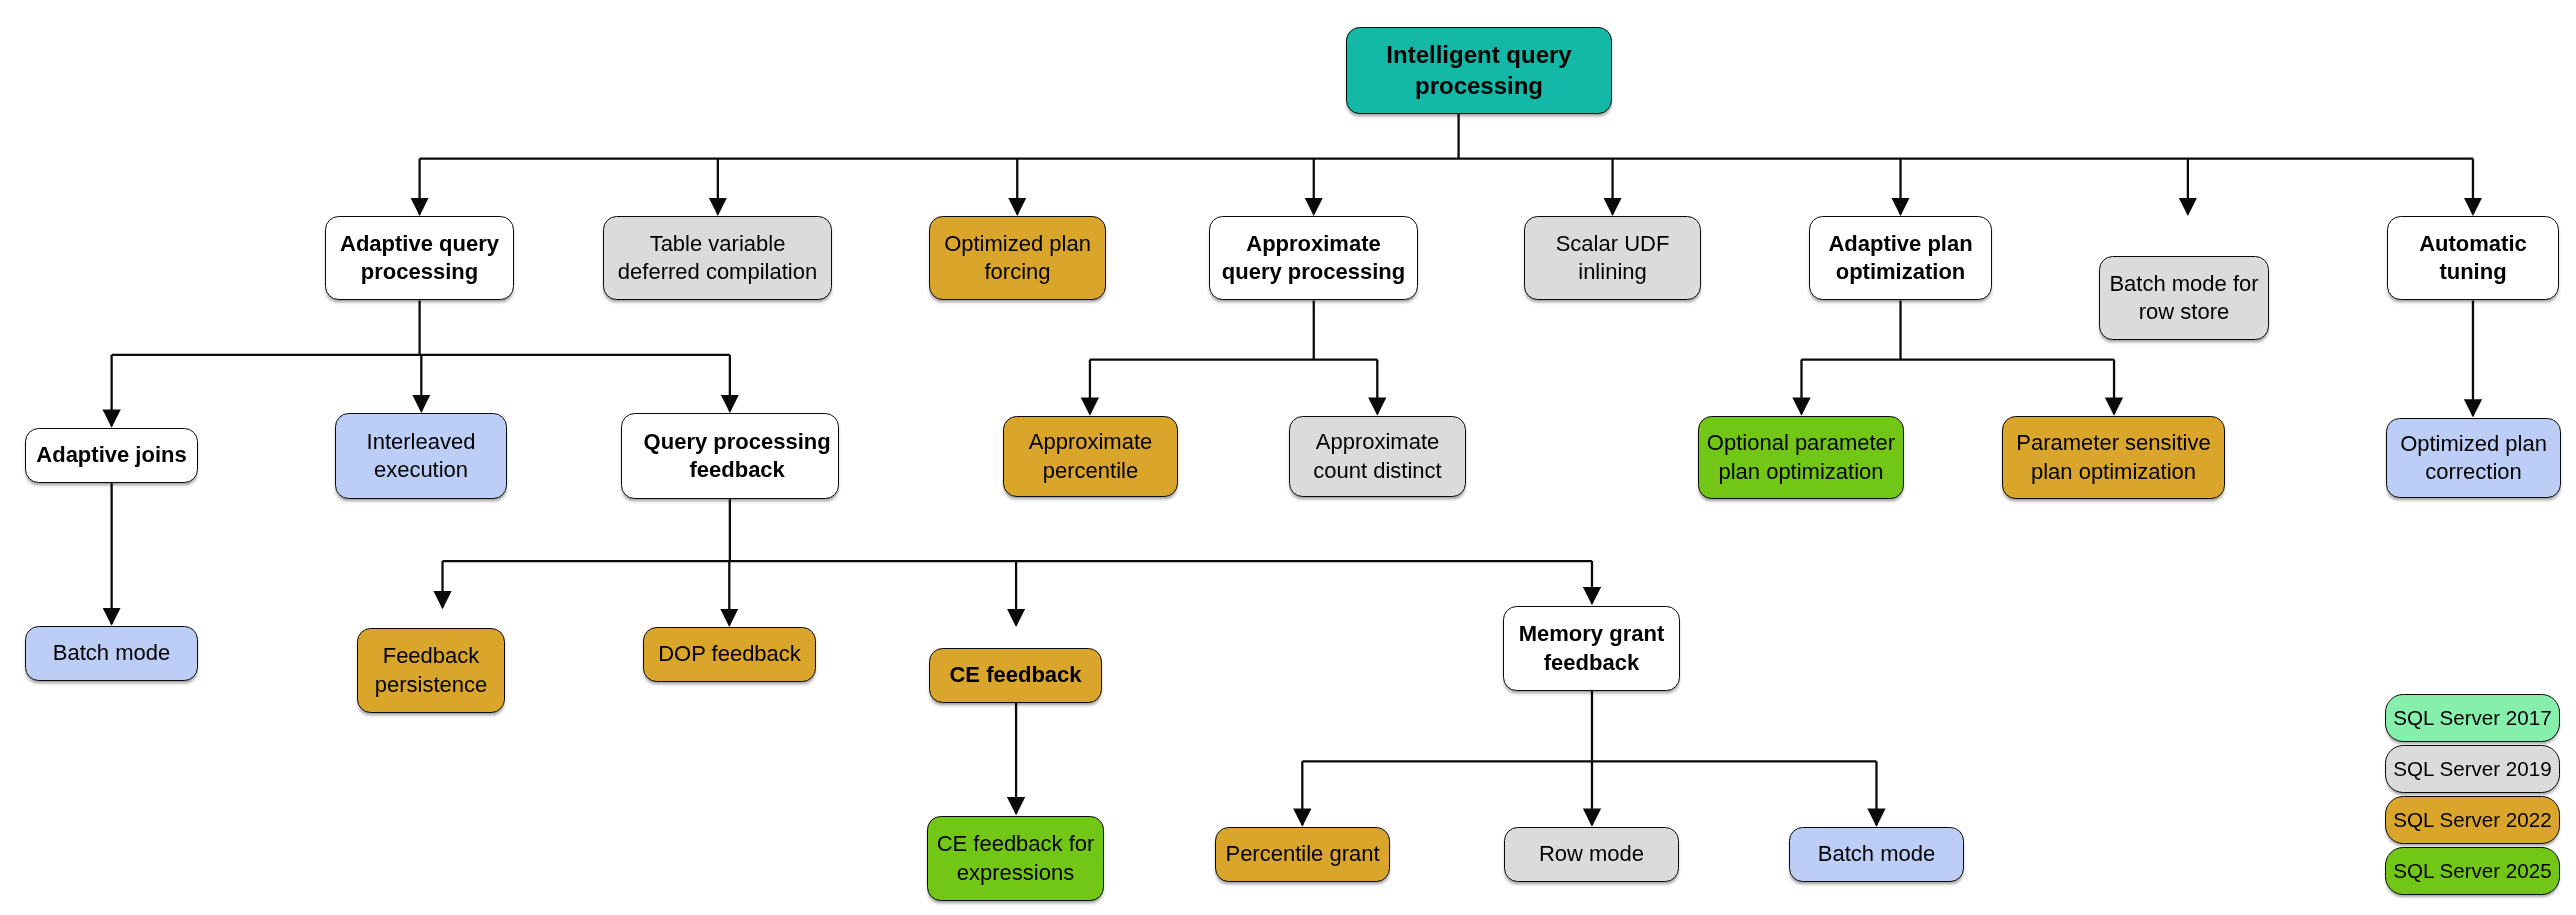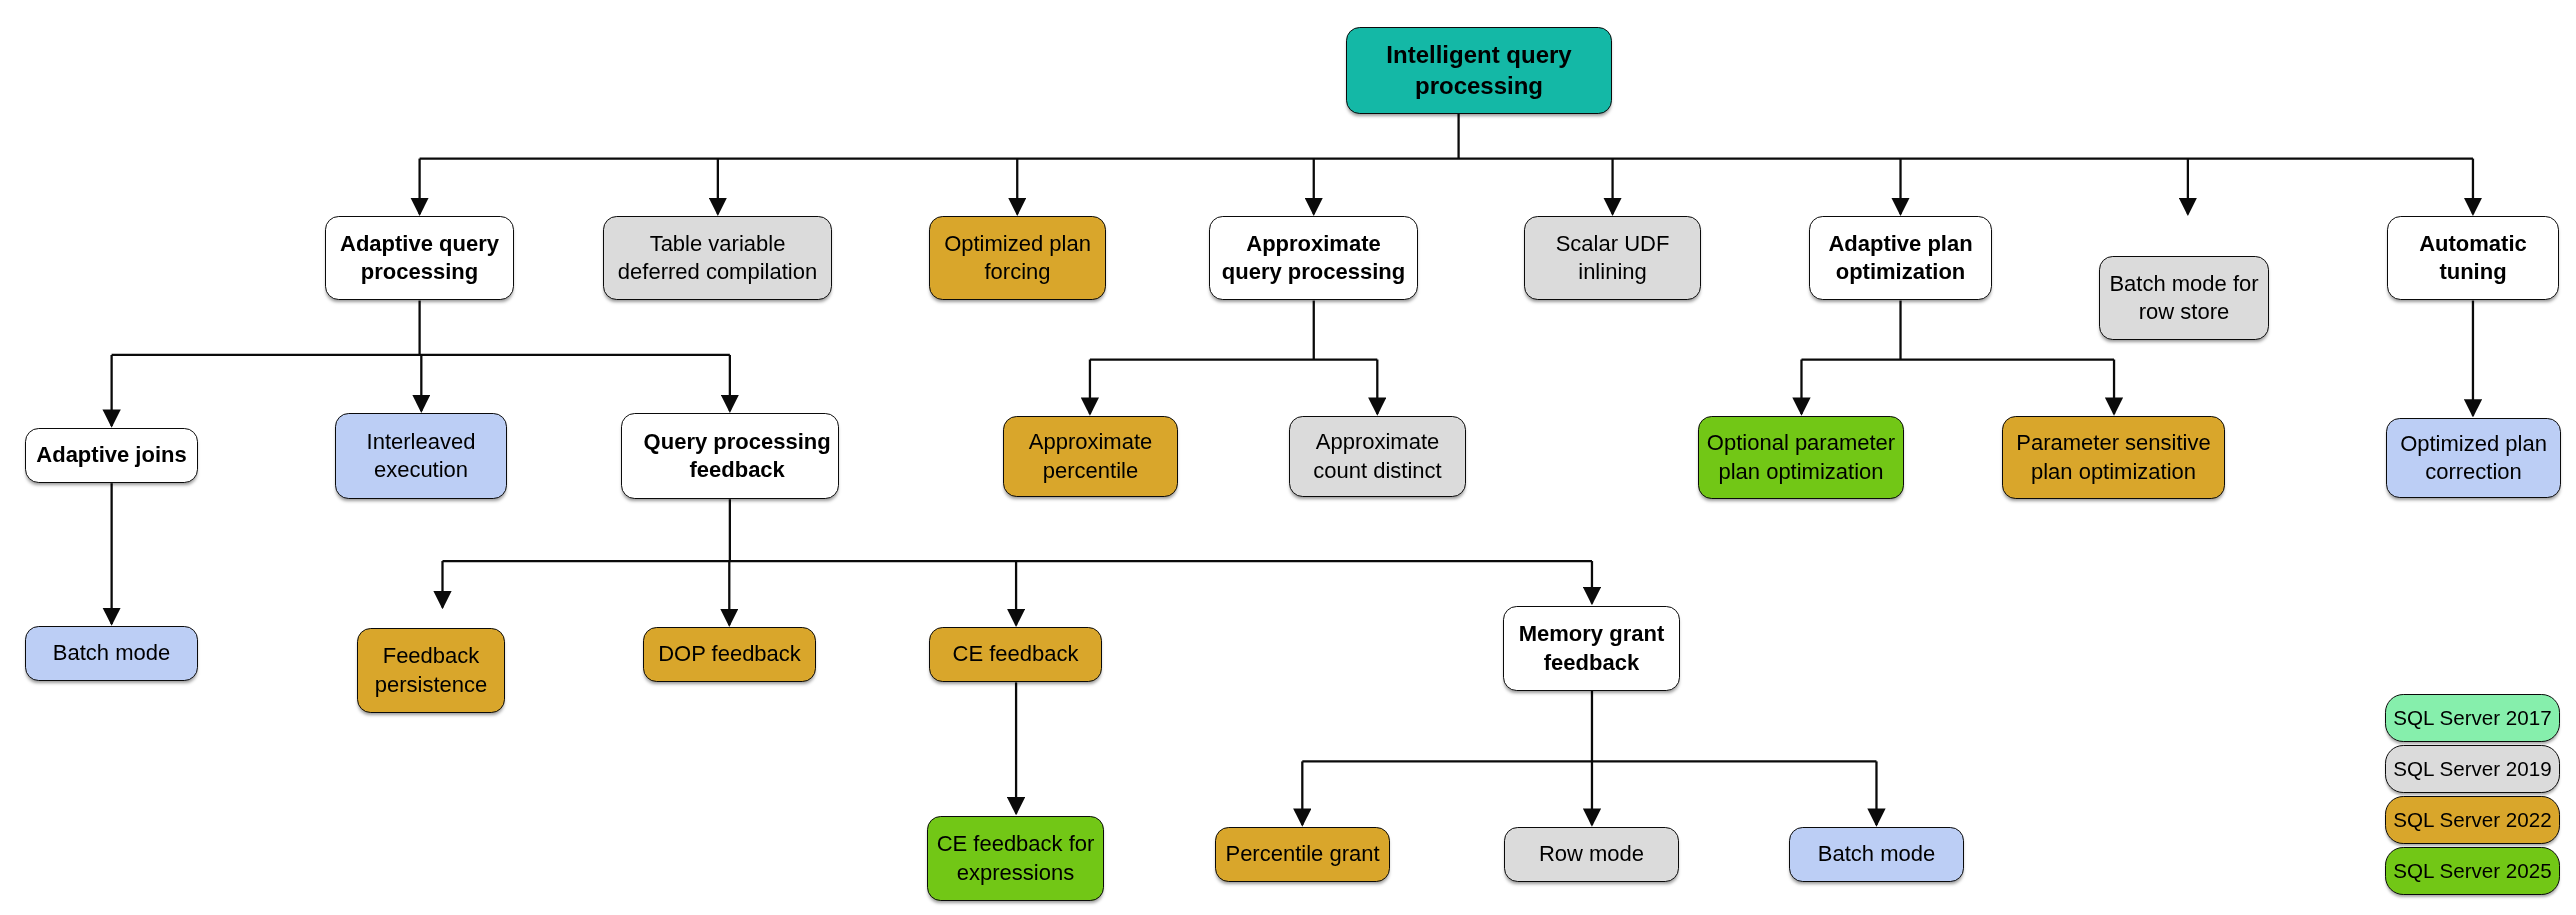--- a/index.html
+++ b/index.html
@@ -152,21 +152,21 @@
     </div>
     <div class="node" style="left: 25px; top: 626px; width: 173px; height: 55px; background: rgb(188, 206, 245);">
       <span>Batch mode</span>
     </div>
     <div class="node" style="left: 357px; top: 628px; width: 148px; height: 85px; background: rgb(217, 166, 43);">
       <span>Feedback persistence</span>
     </div>
     <div class="node" style="left: 643px; top: 627px; width: 173px; height: 55px; background: rgb(217, 166, 43);">
       <span>DOP feedback</span>
     </div>
-    <div class="node" style="left: 929px; top: 627px; width: 173px; height: 55px; background: rgb(217, 166, 43);">
+    <div class="node" style="left: 929px; top: 648px; width: 173px; height: 55px; background: rgb(217, 166, 43); font-weight: bold;">
       <span>CE feedback</span>
     </div>
     <div class="node neutral" style="left: 1503px; top: 606px; width: 177px; height: 85px; background: rgb(255, 255, 255);">
       <span>Memory grant feedback</span>
     </div>
     <div class="node" style="left: 927px; top: 816px; width: 177px; height: 85px; background: rgb(114, 199, 22);">
       <span>CE feedback for expressions</span>
     </div>
     <div class="node" style="left: 1215px; top: 827px; width: 175px; height: 55px; background: rgb(217, 166, 43);">
       <span>Percentile grant</span>

